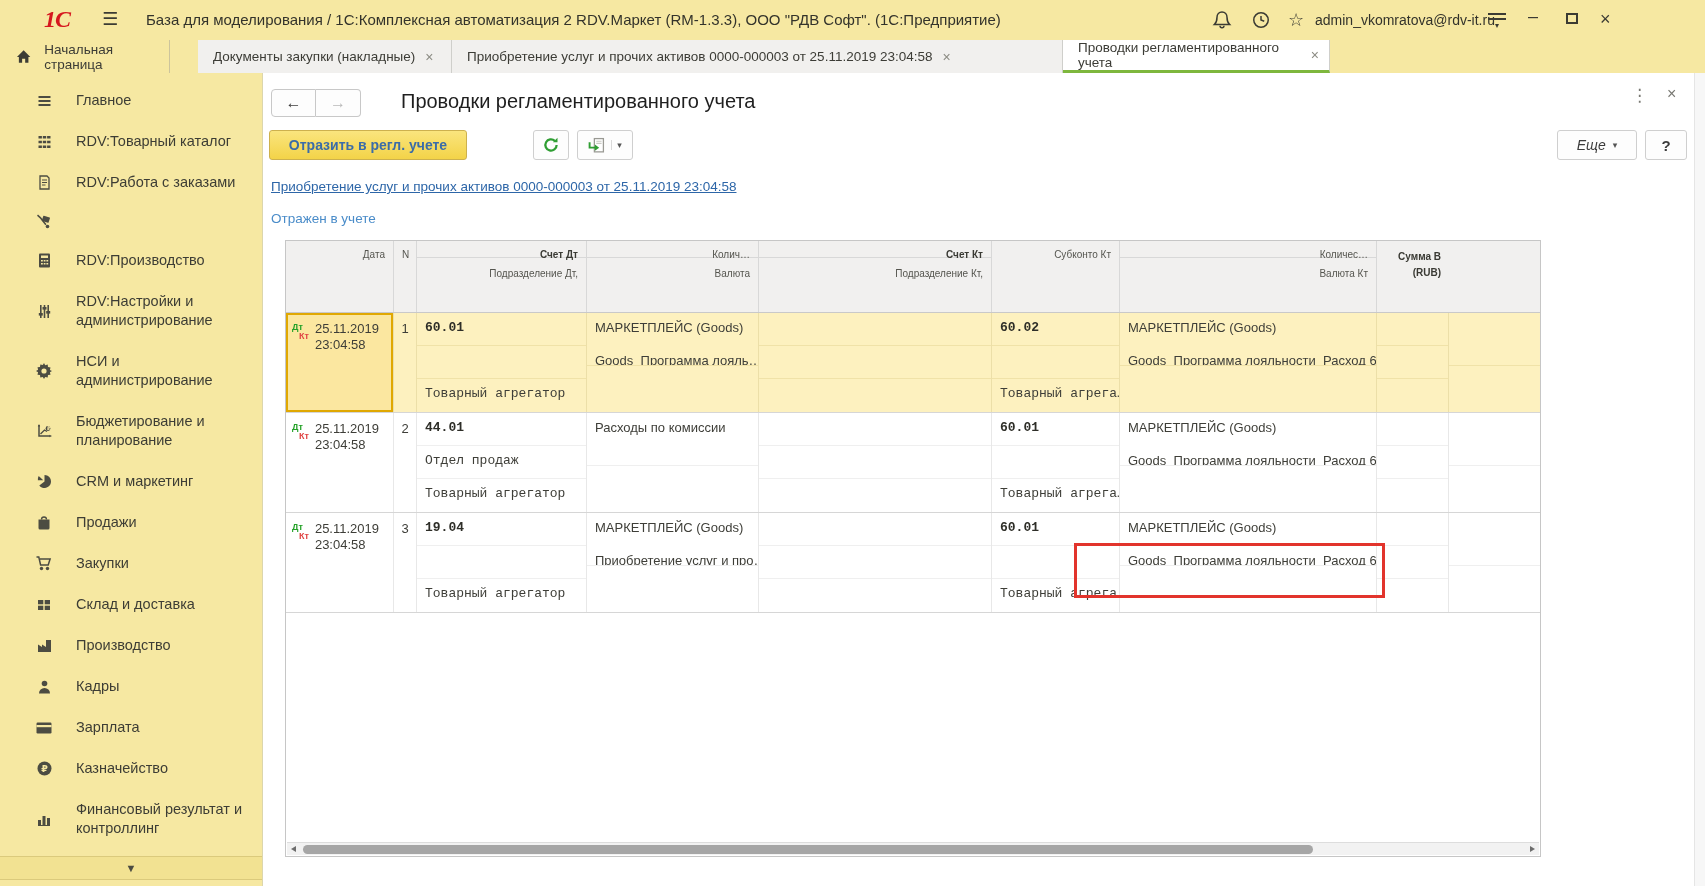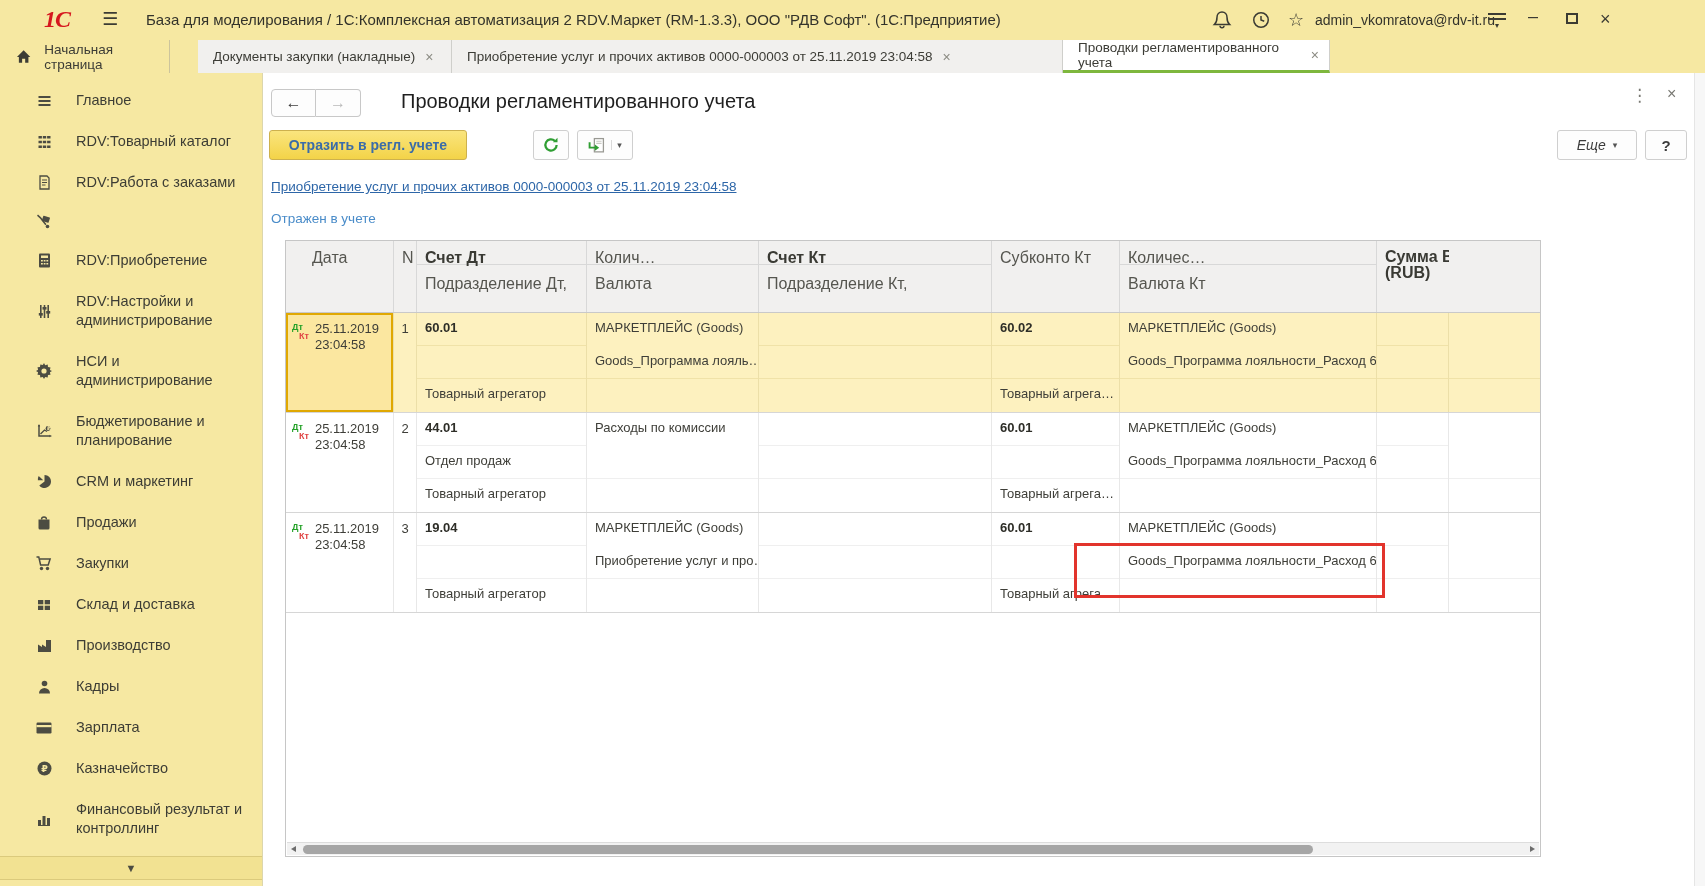--- a/index.html
+++ b/index.html
@@ -66,35 +66,35 @@
   .btn-more .carr { font-size:9px; margin-left:7px; color:#555; }
   .btn-help { left:1382px; width:42px; font-size:15px; font-weight:bold; color:#3c3c3c; }
 
   .doclink { position:absolute; left:8px; top:106px; font-size:13.5px; color:#2d66a8; text-decoration:underline; cursor:pointer; white-space:nowrap; }
   .status { position:absolute; left:8px; top:138px; font-size:13.5px; color:#4a8cc9; cursor:pointer; }
 
   
   .tbl { position:absolute; left:22px; top:167px; width:1256px; height:617px; border:1px solid #c6c6c6; background:#fff; overflow:hidden; }
   .gridcols { display:grid; grid-template-columns:108px 23px 170px 172px 233px 128px 257px 72px 1fr; }
   .thead { height:72px; border-bottom:1px solid #c9c9c9; background:#f1f0ef; }
-  .hc { border-right:1px solid #d8d8d8; font-size:16px; color:#55554f; padding:8px 8px 0; overflow:hidden; white-space:nowrap; }
+  .hc { border-right:1px solid #d8d8d8; font-size:10px; color:#55554f; padding:8px 8px 0; overflow:hidden; white-space:nowrap;text-align:right; }
   .hc.nosplit { padding-top:8px; }
   .hc.split { padding:0; }
-  .hc.split .top { height:24px; border-bottom:1px solid #d8d8d8; padding:8px 8px 0; }
+  .hc.split .top { height:17px; border-bottom:1px solid #d8d8d8; padding:8px 8px 0; }
   .hc.split .bot { height:38px; padding:10px 8px 0; }
   .hc .bold, .hc.boldc { font-weight:bold; color:#3a3a34; }
   .hdate { padding-left:26px; }
   .hc.last { border-right:none; line-height:16px; }
 
   .trow { height:100px; border-bottom:1px solid #d6d6d6; background:#fff; }
   .cell { border-right:1px solid #e8e8e8; overflow:hidden; font-size:13px; color:#3e3e38; }
   .cell.lastc { border-right:none; }
-  .sl { height:33px; padding:7px 8px 0; white-space:nowrap; overflow:hidden; }
+  .sl { height:33px; padding:7px 8px 0; white-space:nowrap; overflow:hidden;font-family:Liberation Mono, monospace; }
   .sl.b { border-bottom:1px solid #efefef; }
-  .sl2 { height:66px; white-space:nowrap; overflow:hidden; }
+  .sl2 { height:53px; white-space:nowrap; overflow:hidden; }
   .sl2.b { border-bottom:1px solid #efefef; }
   .sl2 .ln { height:33px; padding:7px 8px 0; overflow:hidden; }
   .acct { font-weight:bold; color:#2e2e28; }
   .cdate { display:flex; padding:8px 4px 0 6px; }
   .dts { display:flex; flex-direction:column; font-size:13px; line-height:16px; margin-left:6px; }
   .dtkt { display:flex; flex-direction:column; font-size:9px; font-weight:bold; line-height:9px; margin-top:2px; }
   .dtkt .dt { color:#23a127; }
   .dtkt .kt { color:#e04545; margin-left:7px; }
   .cn { text-align:center; padding-top:8px; }
 
@@ -209,21 +209,21 @@
             <g fill="#f6e8a2">
               <rect x="3" y="7" width="1.8" height="1.5"></rect>
               <rect x="5.7" y="7" width="1.8" height="1.5"></rect>
               <rect x="8.4" y="7" width="1.8" height="1.5"></rect>
               <rect x="3" y="10" width="1.8" height="1.5"></rect>
               <rect x="5.7" y="10" width="1.8" height="1.5"></rect>
               <rect x="8.4" y="10" width="1.8" height="1.5"></rect>
             </g>
           </svg>
         </span>
-      <span class="lbl">RDV:Приобретение</span>
+      <span class="lbl">RDV:Производство</span>
     </div>
     <div class="sb-item">
       <span class="ic">
           <svg class="sicon" width="13" height="15" viewBox="0 0 13 15">
             <rect x="2" y="1" width="1.6" height="13"></rect>
             <rect x="5.7" y="1" width="1.6" height="13"></rect>
             <rect x="9.4" y="1" width="1.6" height="13"></rect>
             <rect x="0.8" y="9" width="4" height="2.6"></rect>
             <rect x="4.5" y="3" width="4" height="2.6"></rect>
             <rect x="8.2" y="7" width="4" height="2.6"></rect>

